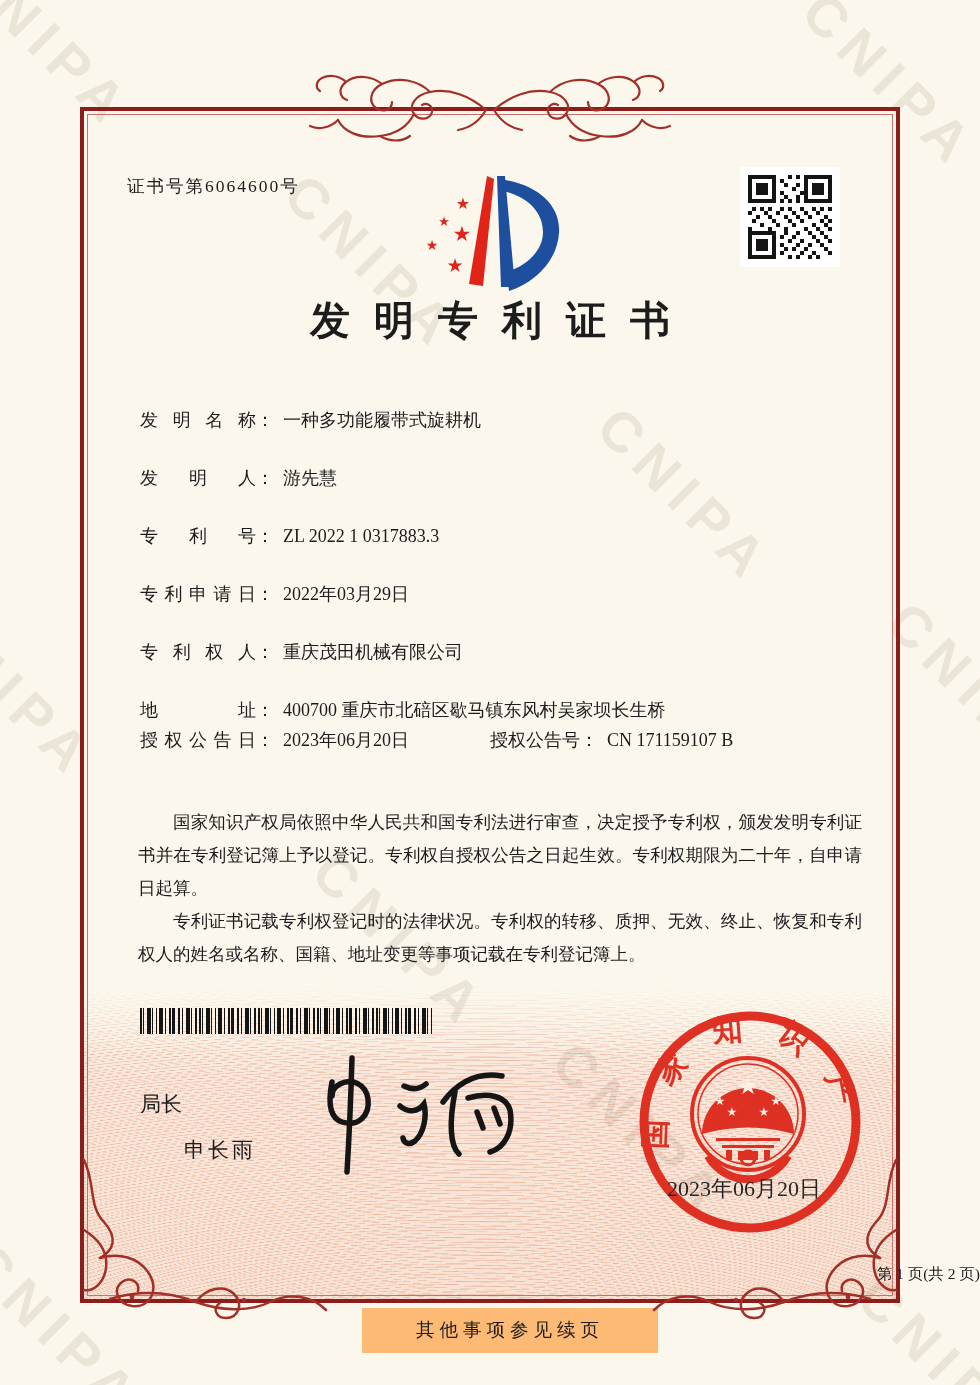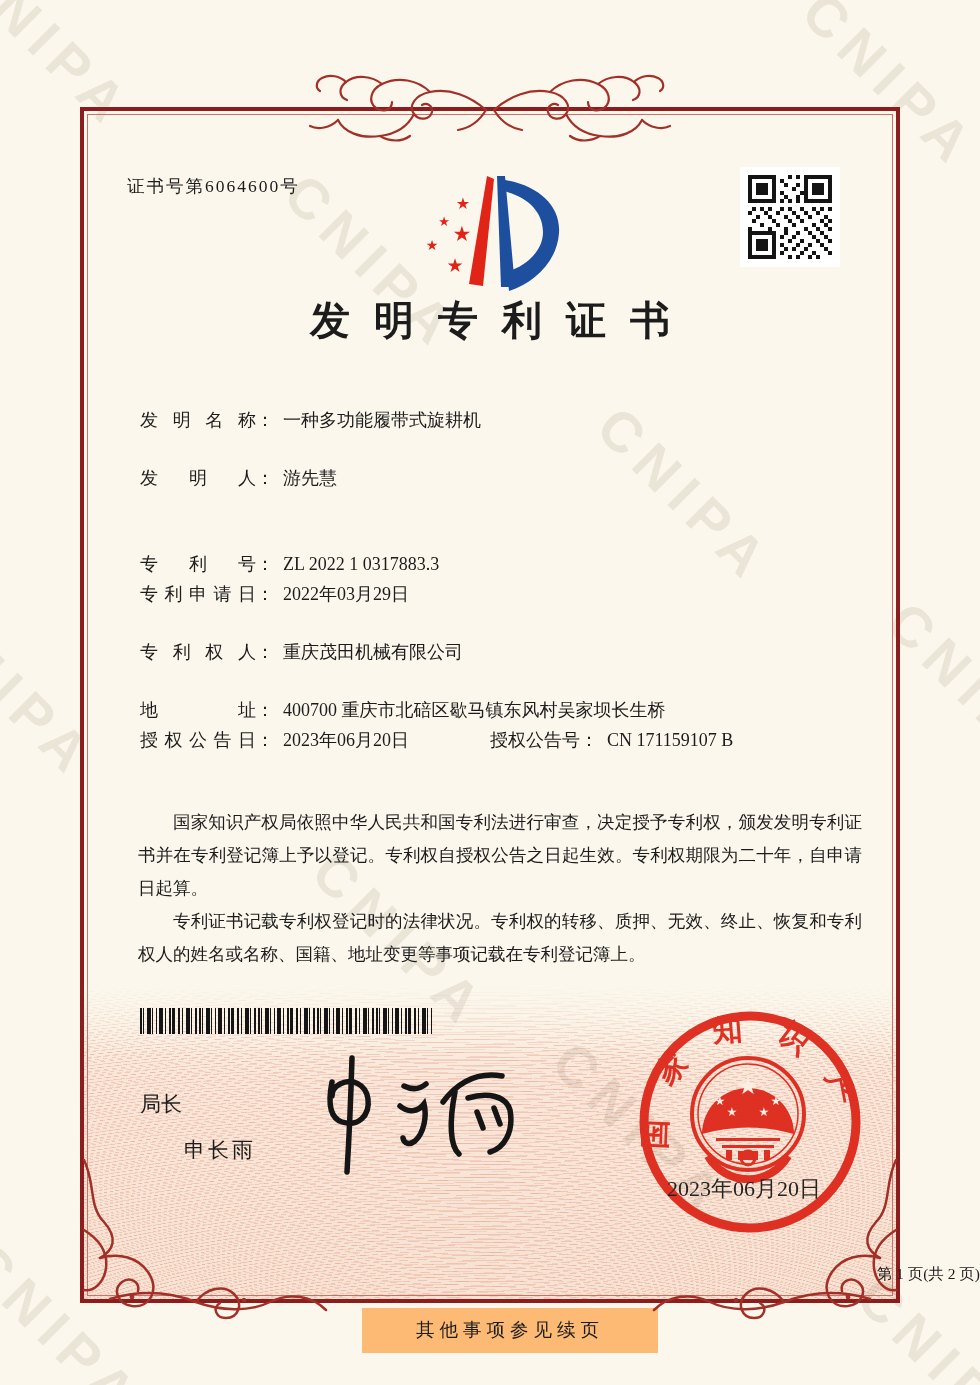--- a/index.html
+++ b/index.html
@@ -102,21 +102,21 @@
 
   <div class="title">发明专利证书</div>
 
   <div class="fields">
     <div class="frow" style="top:408px">
       <span class="flabel">发明名称</span><span class="fcolon">：</span><span class="fvalue">一种多功能履带式旋耕机</span>
     </div>
     <div class="frow" style="top:466px">
       <span class="flabel">发明人</span><span class="fcolon">：</span><span class="fvalue">游先慧</span>
     </div>
-    <div class="frow" style="top:552px">
+    <div class="frow" style="top:524px">
       <span class="flabel">专利号</span><span class="fcolon">：</span><span class="fvalue">ZL 2022 1 0317883.3</span>
     </div>
     <div class="frow" style="top:582px">
       <span class="flabel">专利申请日</span><span class="fcolon">：</span><span class="fvalue">2022年03月29日</span>
     </div>
     <div class="frow" style="top:640px">
       <span class="flabel">专利权人</span><span class="fcolon">：</span><span class="fvalue">重庆茂田机械有限公司</span>
     </div>
     <div class="frow" style="top:698px">
       <span class="flabel">地址</span><span class="fcolon">：</span><span class="fvalue">400700 重庆市北碚区歇马镇东风村吴家坝长生桥</span>

